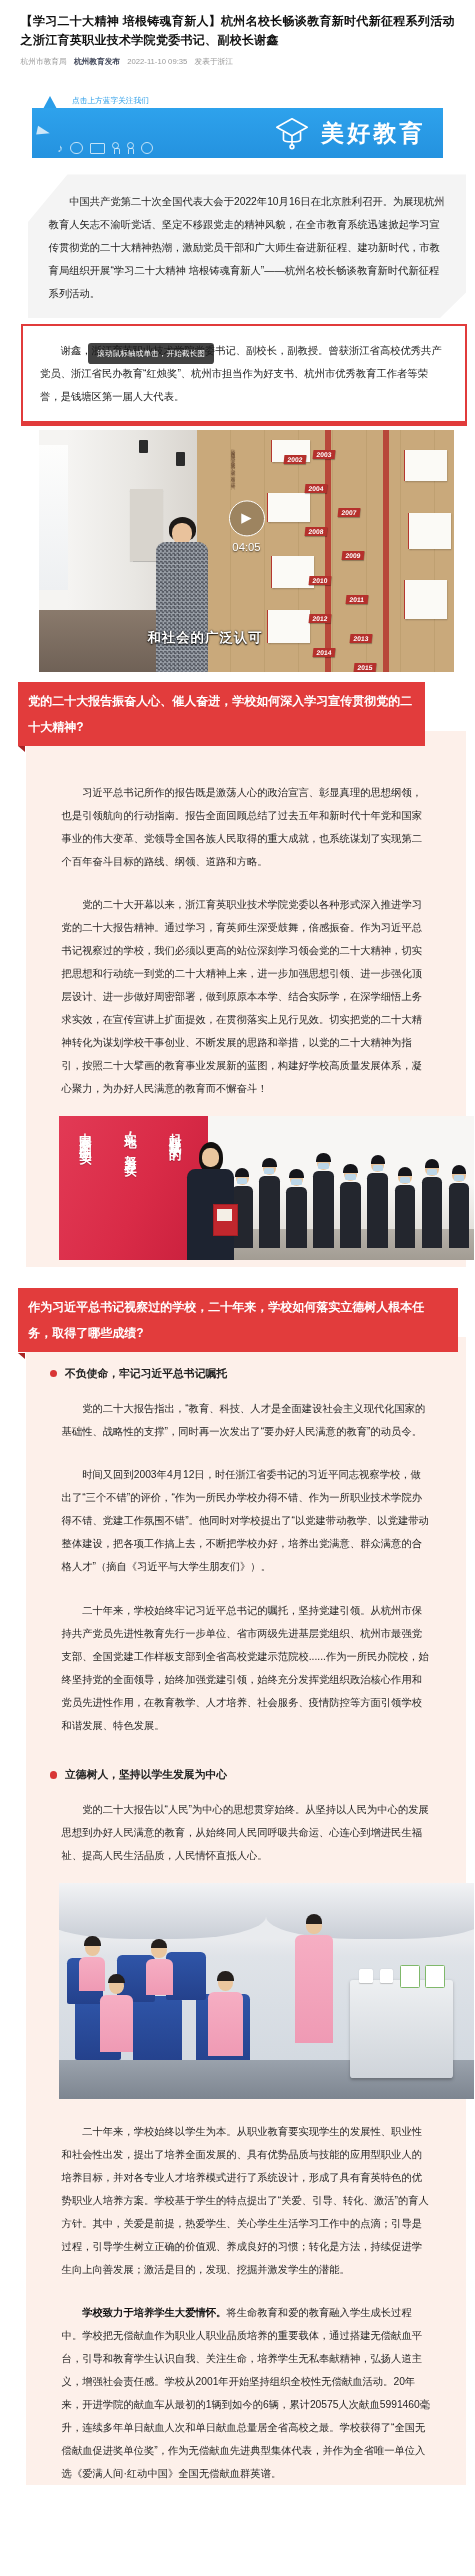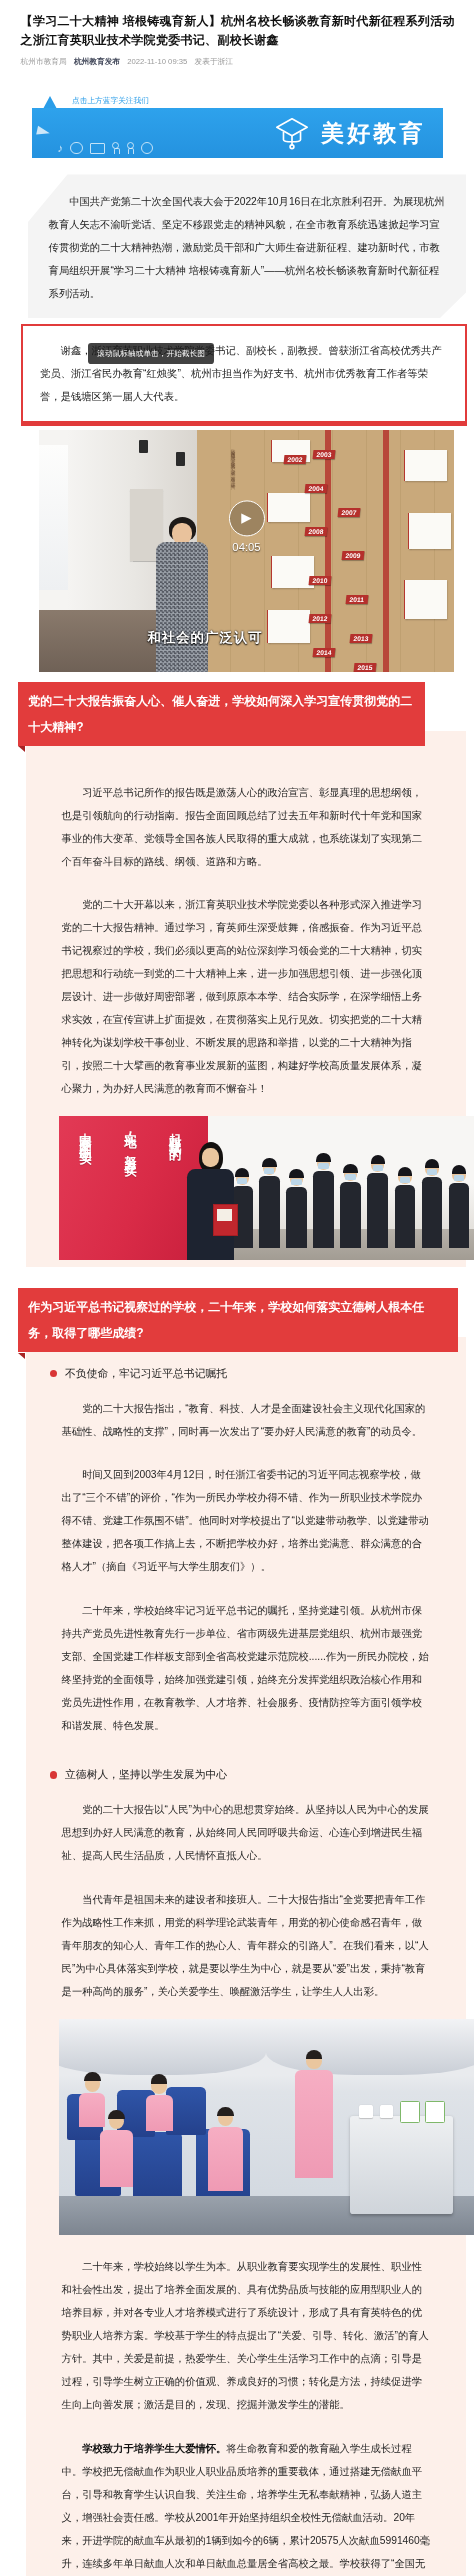--- a/index.html
+++ b/index.html
@@ -66,21 +66,21 @@
 
   
   .pink{position:relative;margin:-15.5px 10.3px 0 26px;background:#fdf0ea;z-index:1;box-sizing:border-box;}
   .pink.first{padding:34px 19.6px 7.2px 19.6px;}
   .pink.second{padding:30px 19.6px 0 19.6px;}
   .pink p{margin:16px;font-size:10.3px;line-height:23px;color:#262626;text-indent:2em;}
   .pgap{margin-top:20.6px !important;}
   .pink p b{font-weight:bold;color:#111;}
   .sub-head{display:flex;align-items:center;gap:8.2px;margin:0 0 9.3px 4.1px;}
   .sub-head .dot{width:7.2px;height:7.2px;border-radius:50%;background:#d93535;flex:0 0 auto;}
-  .sub-head .txt{font-size:10.8px;font-weight:normal;color:#222;}
+  .sub-head .txt{font-size:10.8px;font-weight:bold;color:#222;}
   .sub-head.later{margin-top:31px;}
 
   
   .photo2{position:relative;margin:10.3px 0 0 13px;width:415px;height:144px;overflow:hidden;background:#efeeec;}
   .p2-red{position:absolute;left:0;top:0;width:36%;height:100%;background:linear-gradient(115deg,#e23a55,#d92b47 55%,#c81f3c);}
   .p2-red .vline{position:absolute;top:7.2px;writing-mode:vertical-rl;color:#fff;font-weight:bold;font-size:12.4px;letter-spacing:3.1px;text-shadow:0 0.5px 1px rgba(0,0,0,.2);}
   .p2-room{position:absolute;right:0;top:0;width:64%;height:78%;background:linear-gradient(180deg,#f7f6f4 0 60%,#e4e1dc);}
   .p2-floor{position:absolute;right:0;bottom:0;width:64%;height:22%;background:linear-gradient(180deg,#b7b2aa,#a29c93);}
   .crowd{position:absolute;right:3.1px;bottom:12.4px;display:flex;align-items:flex-end;gap:4.1px;}
   .person{position:relative;width:23px;}
@@ -268,21 +268,20 @@
     </div>
     <p>党的二十大报告指出，“教育、科技、人才是全面建设社会主义现代化国家的基础性、战略性的支撑”，同时再一次发出了“要办好人民满意的教育”的动员令。</p>
     <p class="pgap">时间又回到2003年4月12日，时任浙江省委书记的习近平同志视察学校，做出了“三个不错”的评价，“作为一所民办学校办得不错、作为一所职业技术学院办得不错、党建工作氛围不错”。他同时对学校提出了“以党建带动教学、以党建带动整体建设，把各项工作搞上去，不断把学校办好，培养出党满意、群众满意的合格人才”（摘自《习近平与大学生朋友们》）。</p>
     <p class="pgap">二十年来，学校始终牢记习近平总书记的嘱托，坚持党建引领。从杭州市保持共产党员先进性教育先行一步单位、省市两级先进基层党组织、杭州市最强党支部、全国党建工作样板支部到全省高校党建示范院校......作为一所民办院校，始终坚持党的全面领导，始终加强党建引领，始终充分发挥党组织政治核心作用和党员先进性作用，在教育教学、人才培养、社会服务、疫情防控等方面引领学校和谐发展、特色发展。</p>
 
     <div class="sub-head later">
       <span class="dot"></span>
       <span class="txt">立德树人，坚持以学生发展为中心</span>
     </div>
     <p>党的二十大报告以“人民”为中心的思想贯穿始终。从坚持以人民为中心的发展思想到办好人民满意的教育，从始终同人民同呼吸共命运、心连心到增进民生福祉、提高人民生活品质，人民情怀直抵人心。</p>
-    <p class="pgap">当代青年是祖国未来的建设者和接班人。二十大报告指出“全党要把青年工作作为战略性工作来抓，用党的科学理论武装青年，用党的初心使命感召青年，做青年朋友的知心人、青年工作的热心人、青年群众的引路人”。在我们看来，以“人民”为中心具体落实到学校，就是要以学生为中心，就是要从“爱”出发，秉持“教育是一种高尚的服务”，关心关爱学生、唤醒激活学生，让学生人人出彩。</p>
 
     <div class="photo3">
       <div class="bin" style="left:-4%;width:54%;"></div>
       <div class="bin" style="right:-4%;width:54%;"></div>
       <div class="seat" style="left:4%;bottom:18%;width:46px;height:62px;"></div>
       <div class="seat" style="left:18%;bottom:16%;width:49px;height:68px;"></div>
       <div class="seat" style="left:33%;bottom:14%;width:54px;height:75px;"></div>
       <div class="seat" style="left:2%;bottom:44%;width:36px;height:46px;"></div>
       <div class="seat" style="left:14%;bottom:45%;width:38px;height:47px;"></div>
       <div class="seat" style="left:26%;bottom:46%;width:40px;height:48px;"></div>

